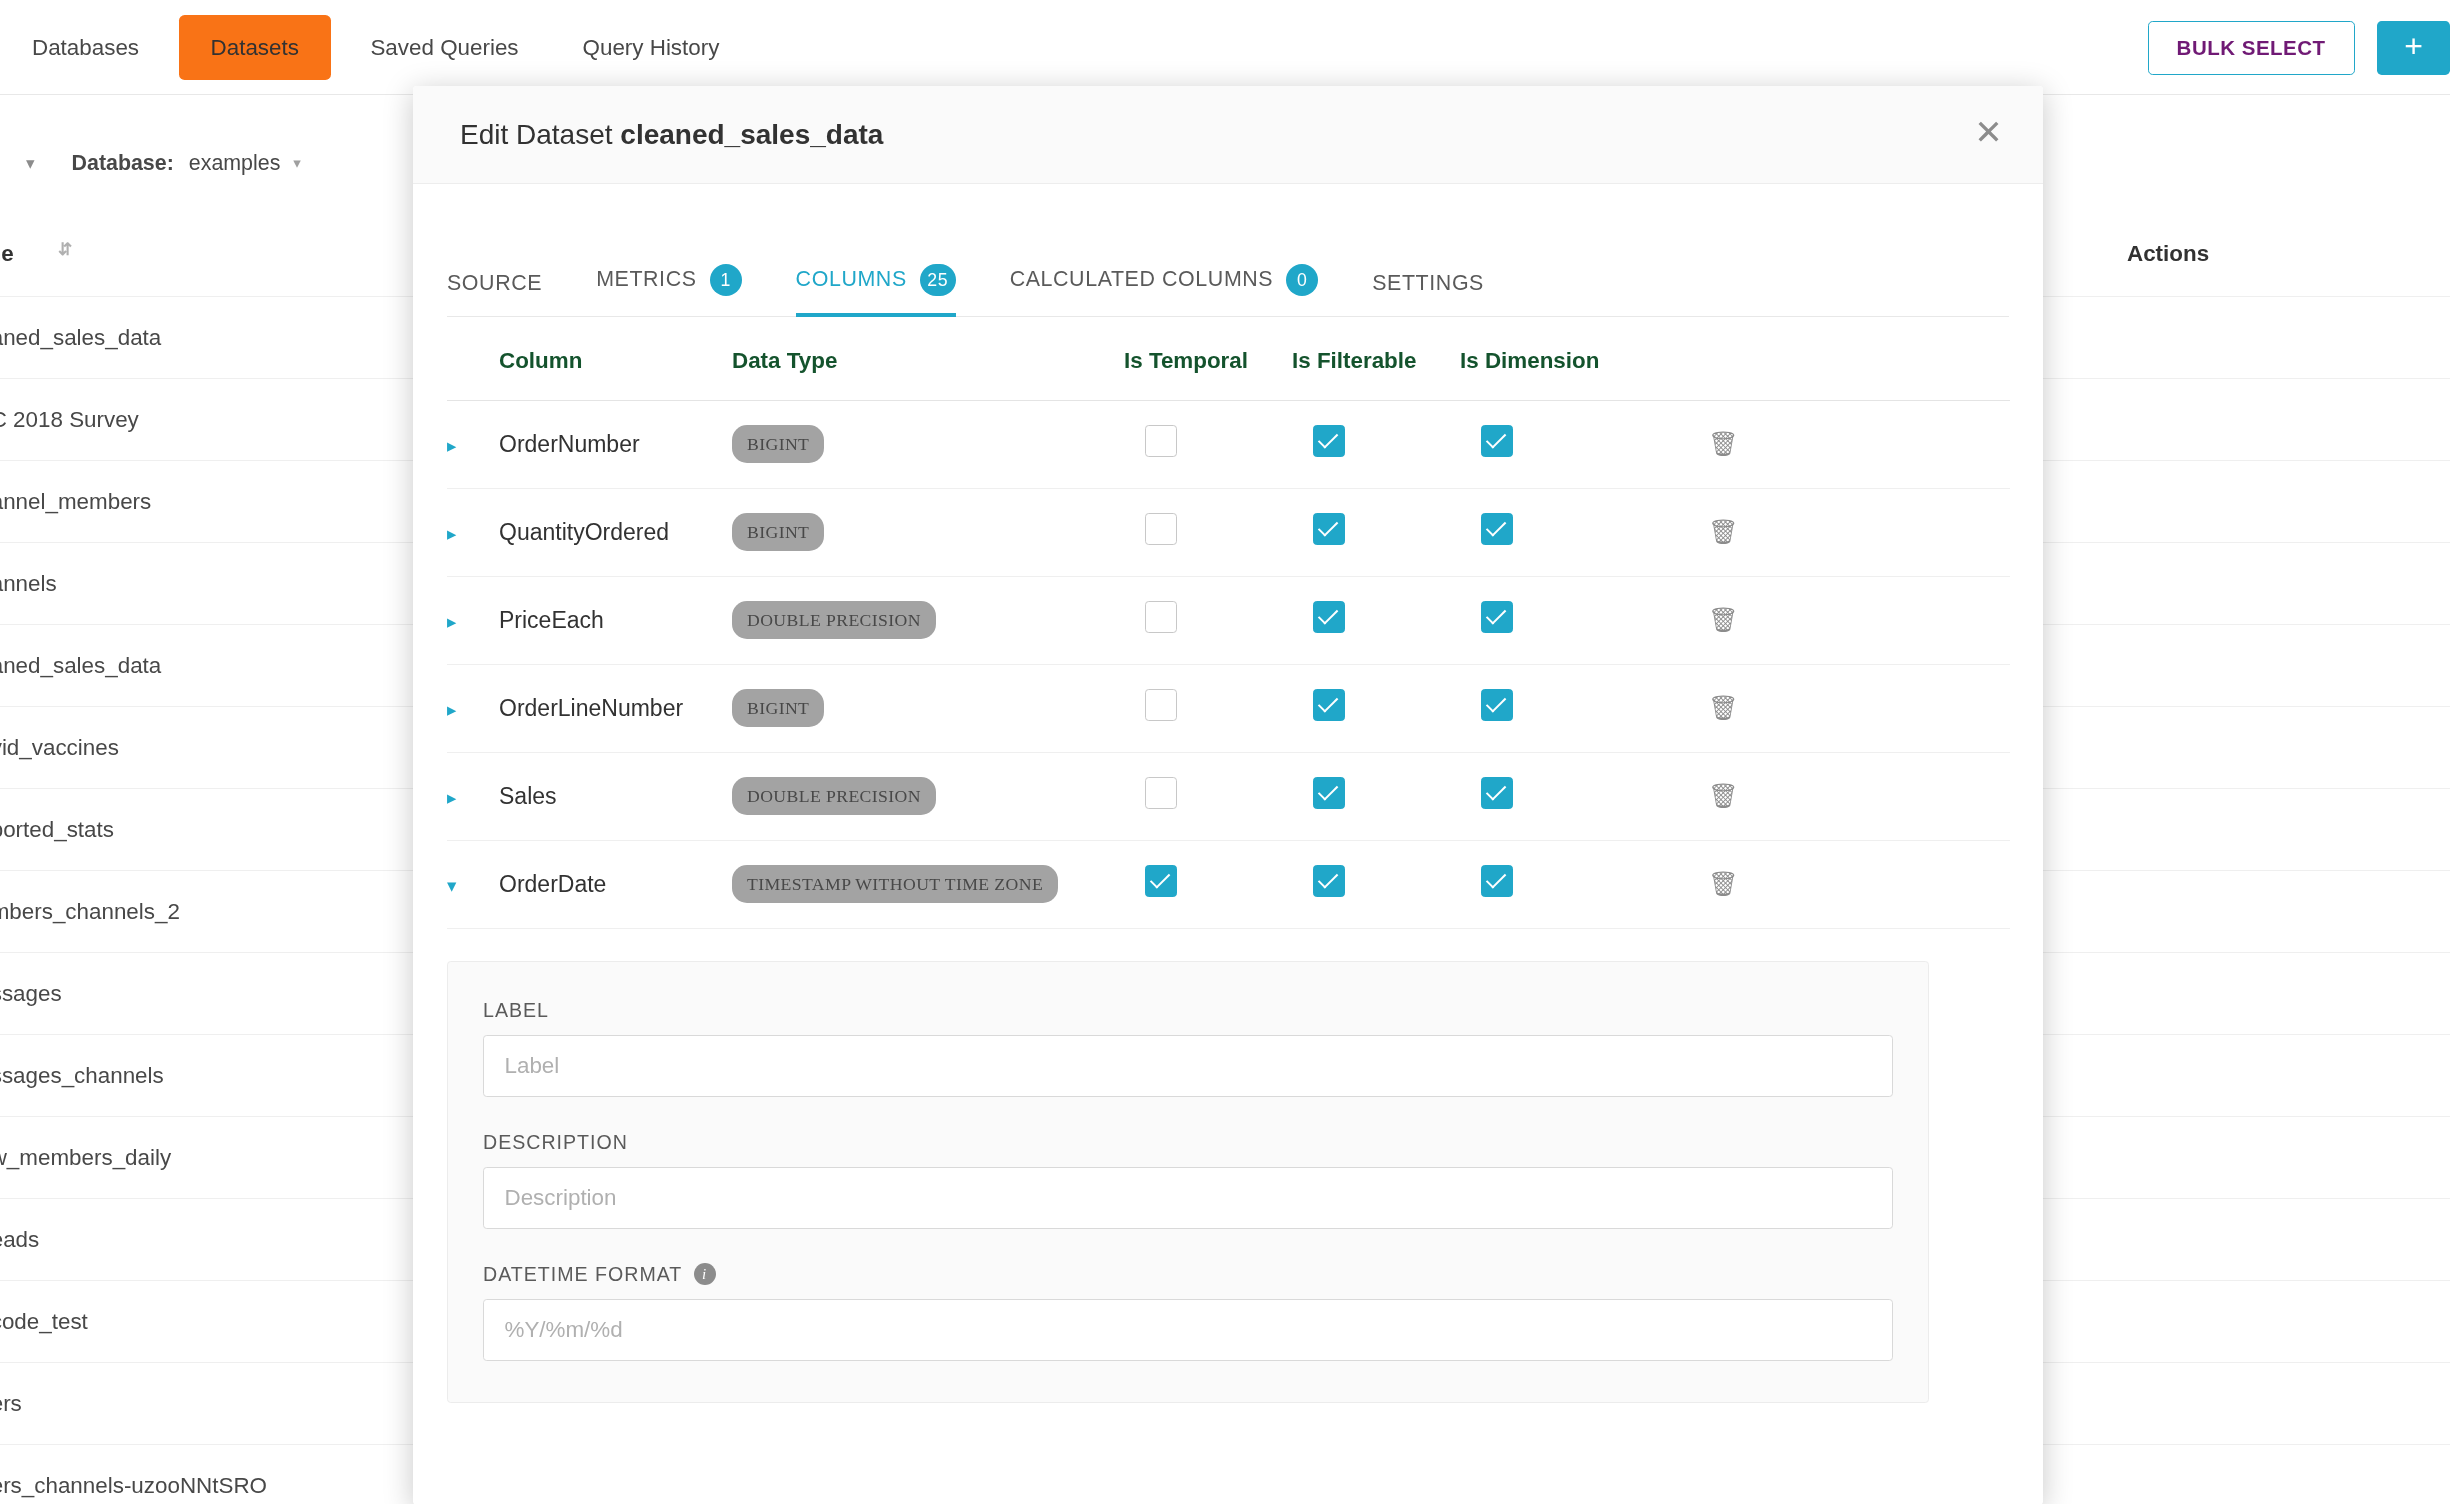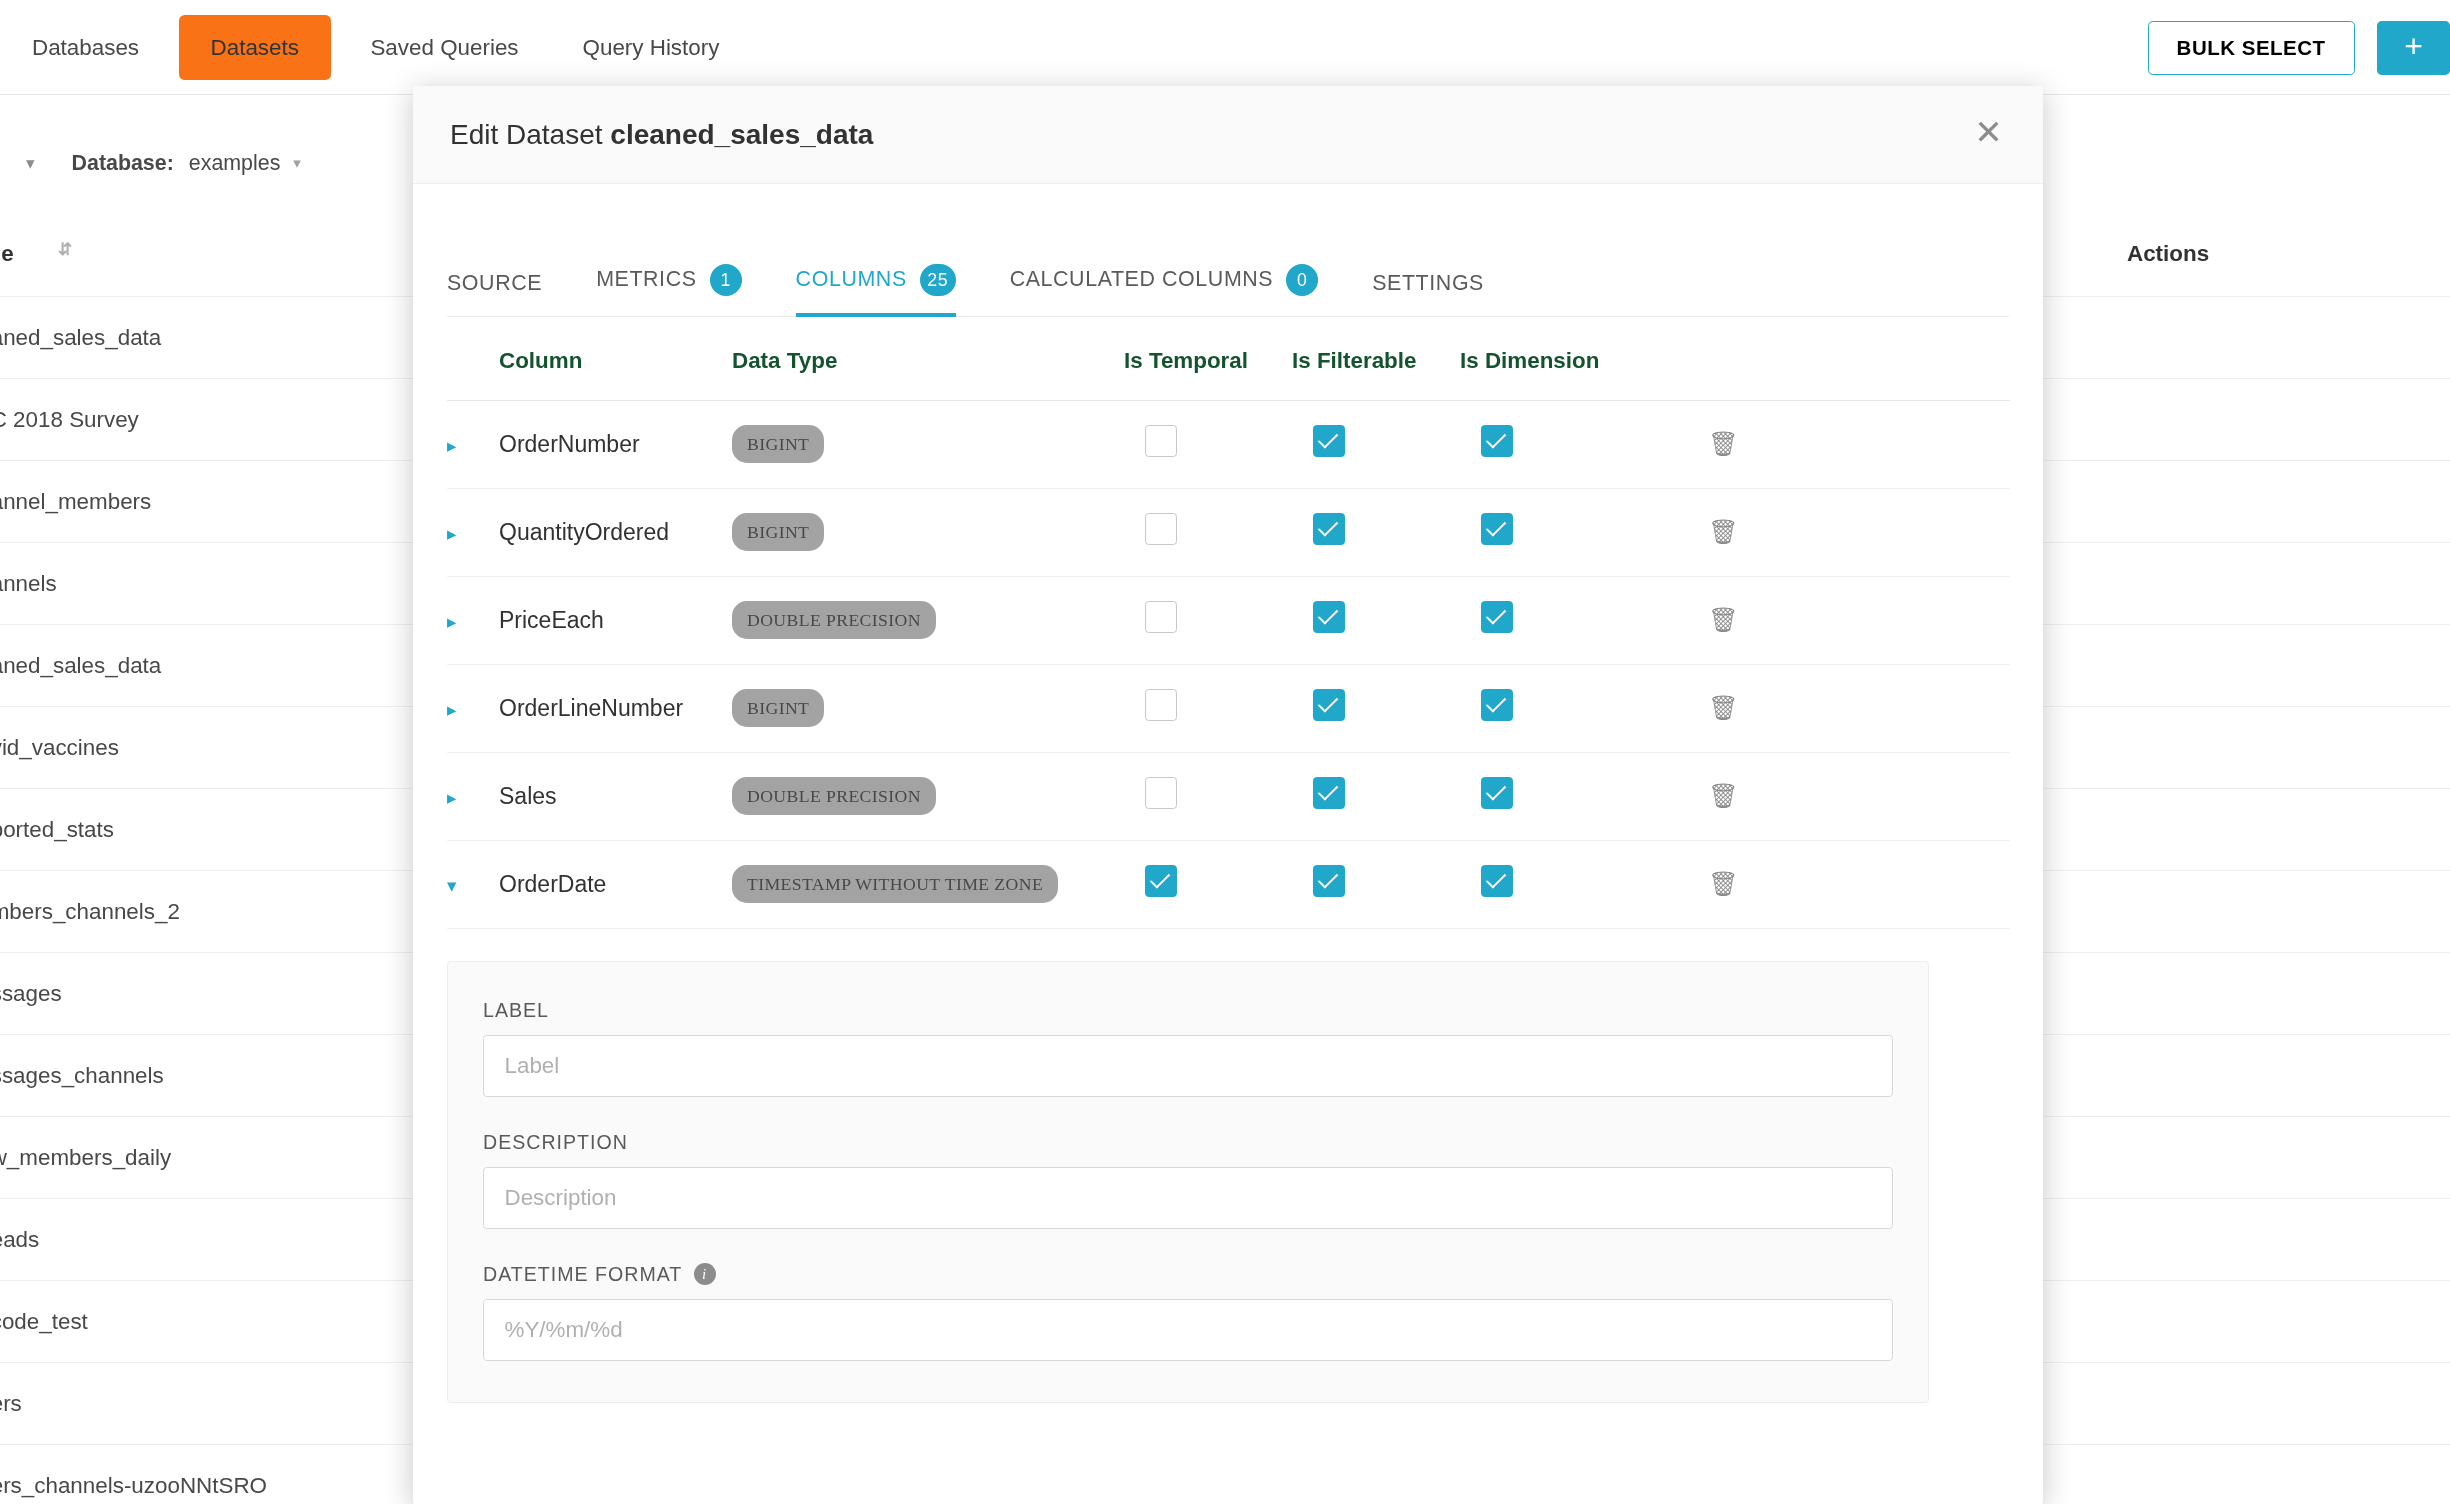--- a/index.html
+++ b/index.html
@@ -41,21 +41,21 @@
     line-height: 65px;
     margin: 0 7.5px;
   }
   .topnav-right {
     position: absolute; right: 0; top: 0;
     height: 95px;
     display: flex; align-items: center;
   }
   .bulk-select {
     border: 0.9px solid #20a7c9;
-    color: #000000;
+    color: #701a75;
     background: #ffffff;
     font-size: 20.5px;
     font-weight: bold;
     letter-spacing: 0.5px;
     padding: 0 28px;
     height: 54px;
     line-height: 52px;
     border-radius: 4.7px;
     margin-right: 22.4px;
     cursor: pointer;
@@ -117,21 +117,21 @@
     background: #ffffff;
     box-shadow: 0 5.6px 30px rgba(0,0,0,0.22);
     border-radius: 3.7px;
     overflow: hidden;
   }
   .modal-header {
     height: 98px;
     background: #fafafa;
     border-bottom: 0.9px solid #ededed;
     display: flex; align-items: center;
-    padding: 0 37px;
+    padding: 0 47px;
     position: relative;
   }
   .modal-title {
     font-size: 28px; color: #323232;
   }
   .modal-title b { font-weight: bold; }
   .modal-close {
     position: absolute; right: 34px; top: 28px;
     width: 41px; height: 41px;
     color: #8c8c8c; font-size: 34px;

